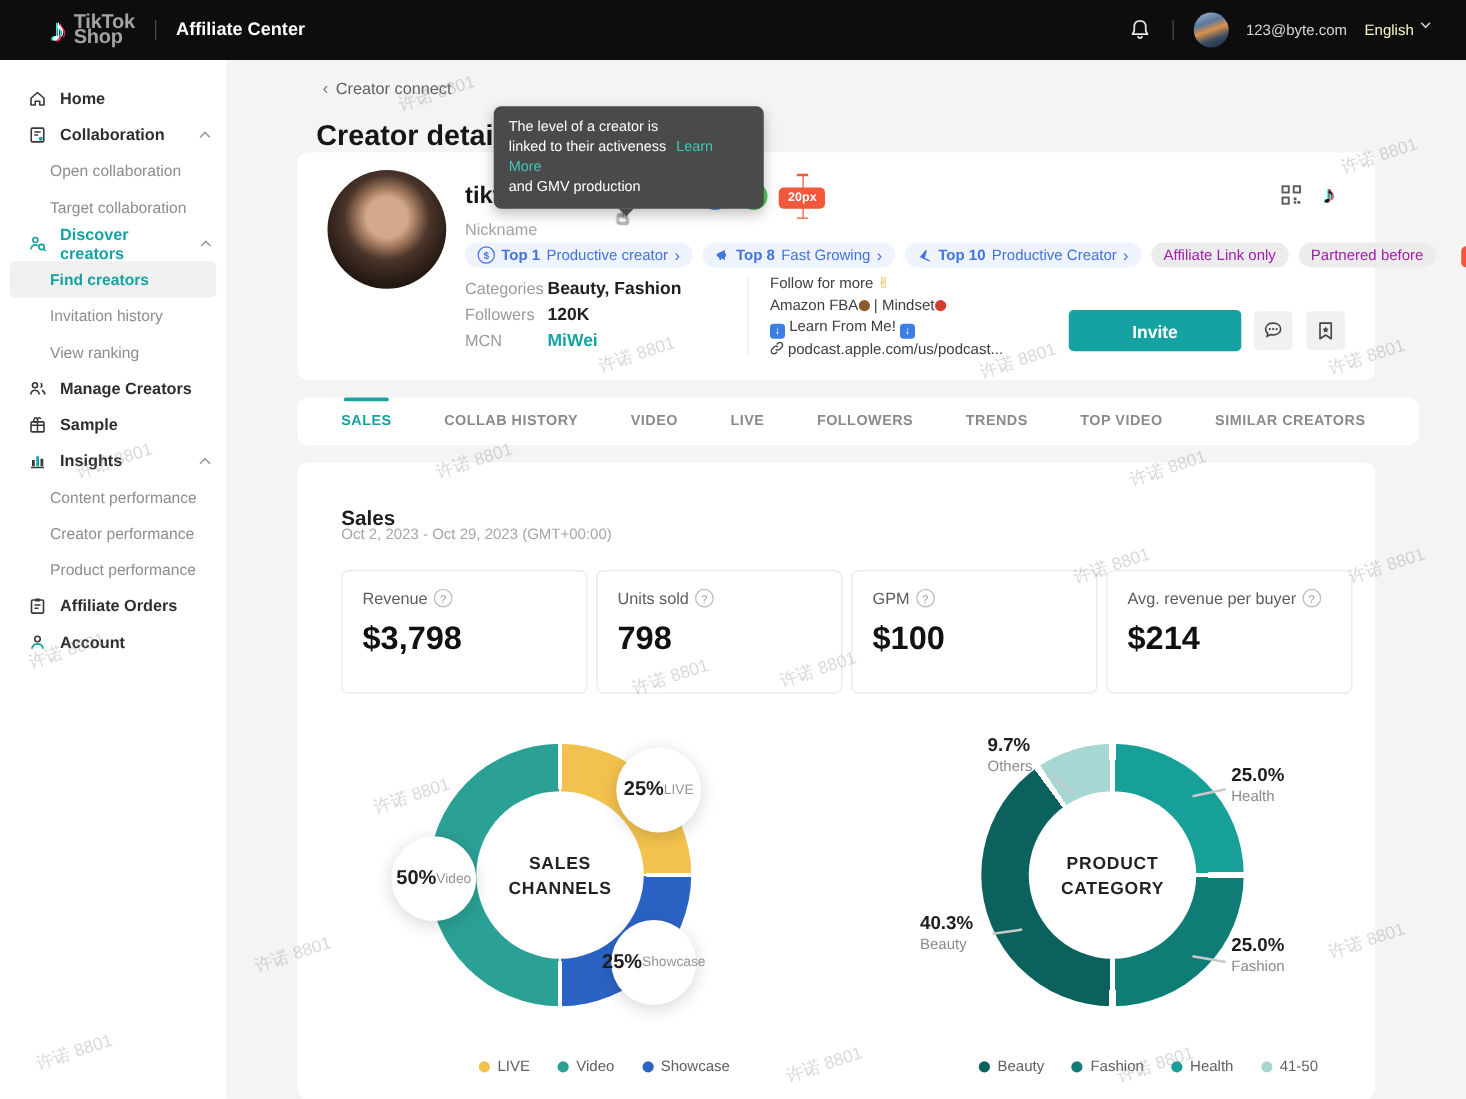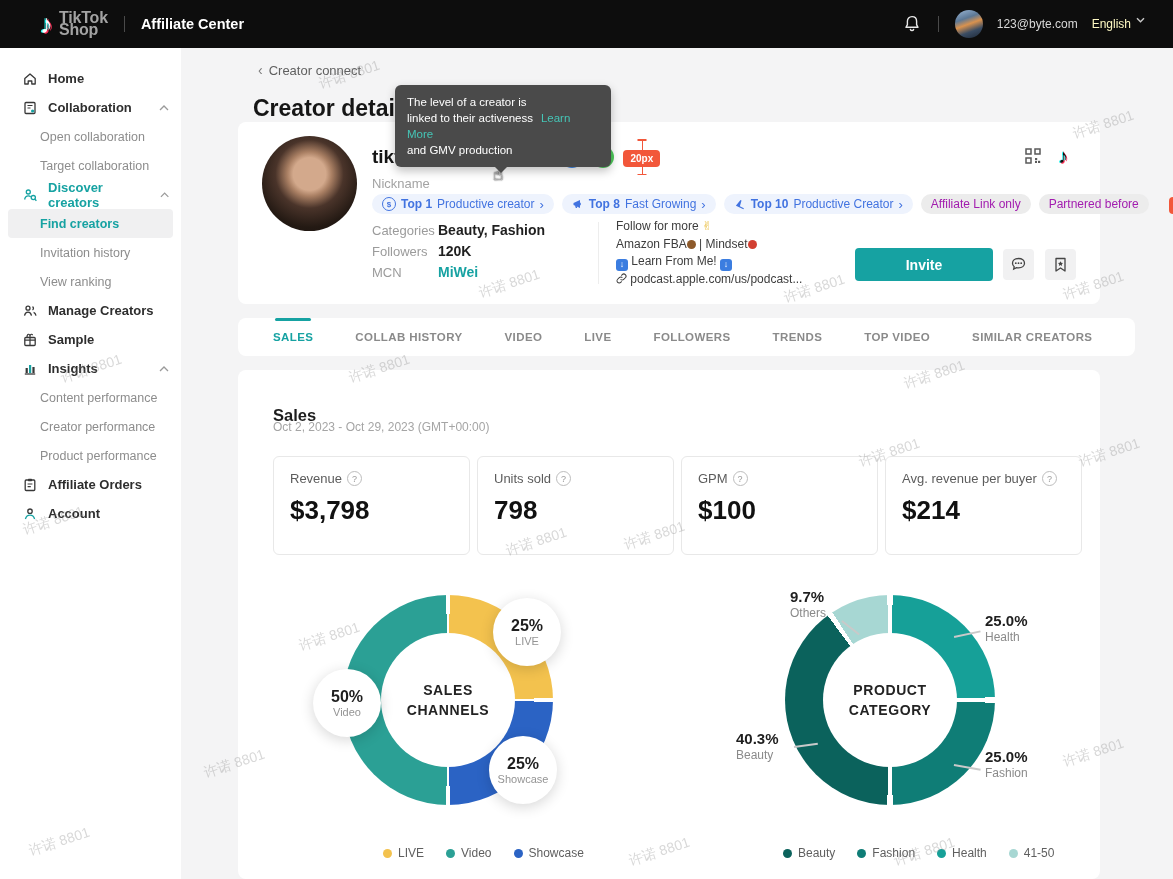--- a/index.html
+++ b/index.html
@@ -95,21 +95,21 @@
   .stat-label{display:flex;align-items:center;gap:5px;margin:14px 0 0 16px;font-size:13px;color:#5c5c5c;}
   .help{display:inline-flex;width:13px;height:13px;border:1px solid #bdbdbd;border-radius:50%;color:#9a9a9a;
     font-size:9px;align-items:center;justify-content:center;cursor:pointer;}
   .stat-value{margin:9px 0 0 16px;font-size:26px;font-weight:800;color:#111;}
   
   .donut{position:absolute;width:210px;height:210px;border-radius:50%;}
   .donut-hole{position:absolute;left:38px;top:38px;width:134px;height:134px;border-radius:50%;background:#fff;
     display:flex;flex-direction:column;align-items:center;justify-content:center;}
   .donut-hole span{font-size:14px;font-weight:800;color:#232323;letter-spacing:.6px;line-height:20px;}
   .bubble{position:absolute;width:68px;height:68px;border-radius:50%;background:#fff;
-    box-shadow:0 3px 14px rgba(0,0,0,.16);display:flex;flex-direction:column;align-items:center;justify-content:center;z-index:2;}
+    box-shadow:0 3px 14px rgba(0,0,0,.16);display:flex;flex-direction:row;align-items:center;justify-content:center;z-index:2;}
   .bubble .pct{font-size:16px;font-weight:800;color:#1e1e1e;line-height:18px;}
   .bubble .lbl{font-size:11px;color:#949494;}
   .callout{position:absolute;}
   .callout .pct{font-size:15px;font-weight:800;color:#1e1e1e;line-height:18px;}
   .callout .lbl{font-size:12px;color:#8a8a8a;}
   .leader{position:absolute;height:1.5px;background:#c9c9c9;transform-origin:left center;}
   
   .legend-row{position:absolute;top:476px;display:flex;gap:22px;}
   .legend-item{display:flex;align-items:center;gap:6px;font-size:12px;color:#5f5f5f;cursor:pointer;}
   .legend-dot{width:9px;height:9px;border-radius:50%;}

